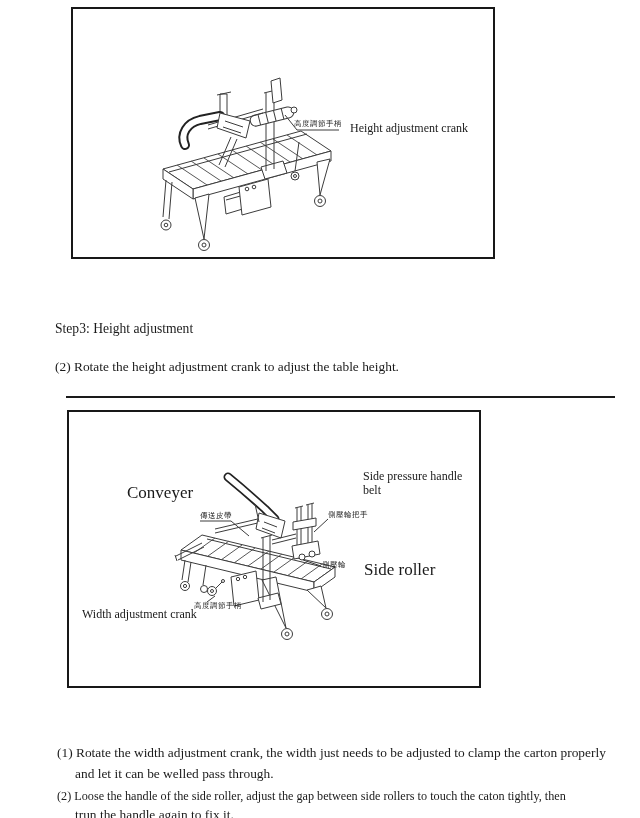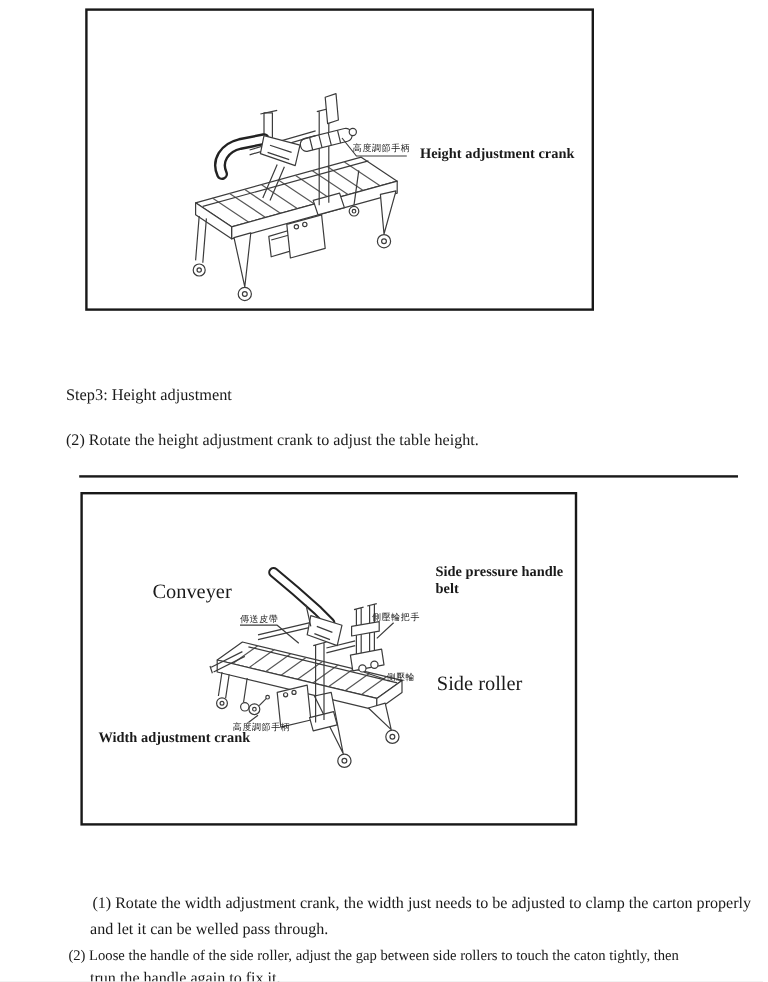--- a/index.html
+++ b/index.html
@@ -19,21 +19,21 @@
     background:#fff;
   }
   .figure svg{position:absolute;left:0;top:0;}
   .fig-label{
     position:absolute;
     white-space:nowrap;
     line-height:1.05;
     color:#1a1a1a;
   }
   .cn{font-size:7.5px;letter-spacing:0.5px;}
-  .en-sm{font-size:12px;font-weight:bold;}
+  .en-sm{font-size:12px;}
   .en-md{font-size:17px;}
   #fig1{left:71px;top:7px;width:424px;height:252px;}
   #fig2{left:67px;top:410px;width:414px;height:278px;}
   .textline{position:absolute;white-space:pre;font-size:13.4px;line-height:18.5px;}
   #sep{
     position:absolute;left:66px;top:396px;width:549px;height:2px;
     background:#1a1a1a;
   }
   .step-title{font-size:13.6px;}
   .small-body{font-size:12.2px;}
@@ -174,25 +174,25 @@
           <path d="M203,128 227,122 M203,132 227,126"></path>
         </g>
 
         <path d="M131,109 162,109 180,124 M259,107 245,120 M252,154 234,148 M146,184 138,190"></path>
       </g>
     </svg>
     <span class="fig-label en-md" style="left:58px;top:72px;">Conveyer</span>
     <span class="fig-label en-sm" style="left:294px;top:58px;">Side pressure handle</span>
     <span class="fig-label en-sm" style="left:294px;top:72px;">belt</span>
     <span class="fig-label cn" style="left:131px;top:100px;">傳送皮帶</span>
-    <span class="fig-label cn" style="left:241px;top:99px;text-align:center;">側壓輪把手</span>
+    <span class="fig-label cn" style="left:259px;top:99px;text-align:center;">側壓輪把手</span>
     <span class="fig-label cn" style="left:253px;top:149px;">側壓輪</span>
     <span class="fig-label en-md" style="left:295px;top:149px;">Side roller</span>
     <span class="fig-label cn" style="left:125px;top:190px;">高度調節手柄</span>
     <span class="fig-label en-sm" style="left:13px;top:196px;">Width adjustment crank</span>
   </div>
 
-  <div class="textline" style="left:57px;top:744px;margin-left:20px;">(1) Rotate the width adjustment crank, the width just needs to be adjusted to clamp the carton properly</div>
+  <div class="textline" style="left:57px;top:744px;">(1) Rotate the width adjustment crank, the width just needs to be adjusted to clamp the carton properly</div>
   <div class="textline" style="left:75px;top:765px;">and let it can be welled pass through.</div>
   <div class="textline small-body" style="left:57px;top:787px;">(2) Loose the handle of the side roller, adjust the gap between side rollers to touch the caton tightly, then</div>
   <div class="textline" style="left:75px;top:806px;">trun the handle again to fix it.</div>
 
 </div>
 
 </body></html>

